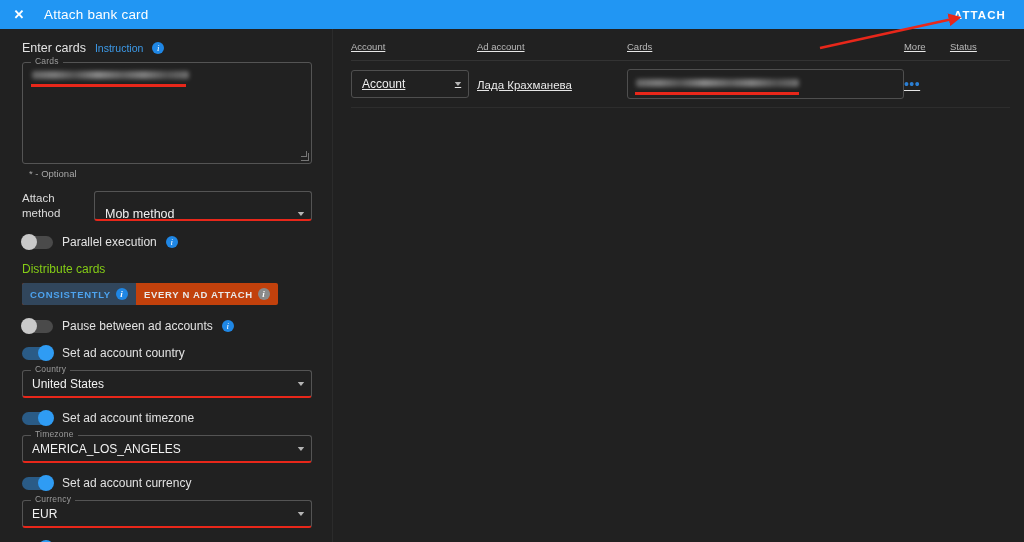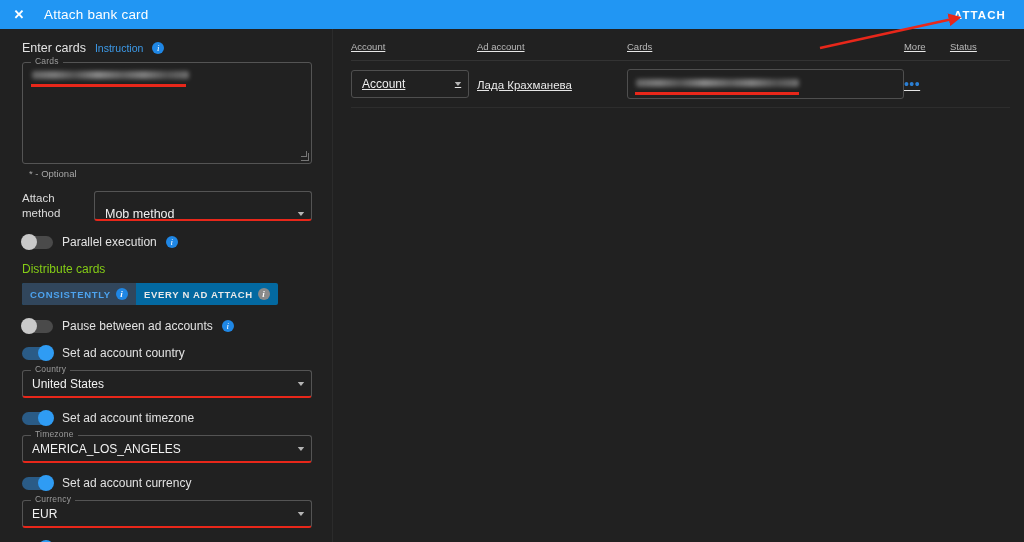--- a/index.html
+++ b/index.html
@@ -207,21 +207,21 @@
     background: #c9c9c9;
   }
   .switch.on { background: #2a5b86; }
   .switch.on .knob { left: 16px; background: #2f9cf4; }
   .toggle-label { font-size: 12px; color: #e2e2e2; }
 
   .distribute-title { font-size: 12px; color: #84cc16; margin: 2px 0 7px 0; }
   .tab-group {
     display: inline-flex;
     align-items: stretch;
-    background: #0369a1;
+    background: #c2410c;
     border-radius: 2px;
     margin-bottom: 14px;
     overflow: hidden;
   }
   .tab {
     display: flex;
     align-items: center;
     gap: 5px;
     padding: 5px 8px;
     font-size: 9.5px;

